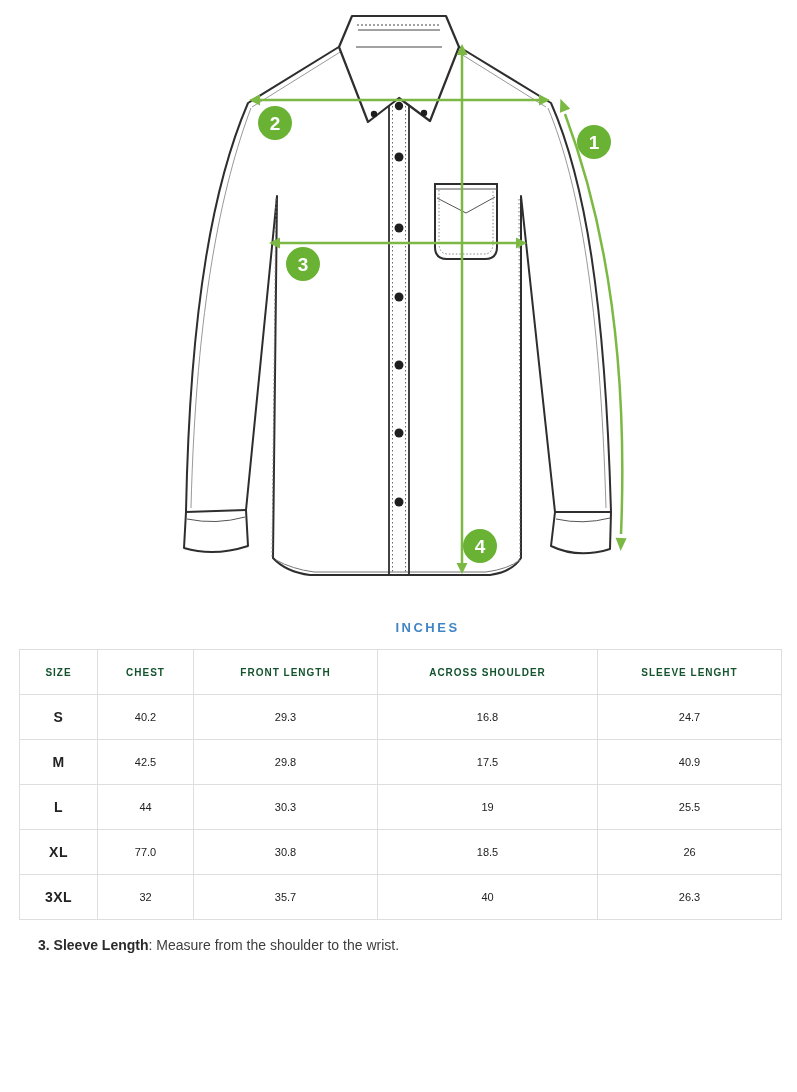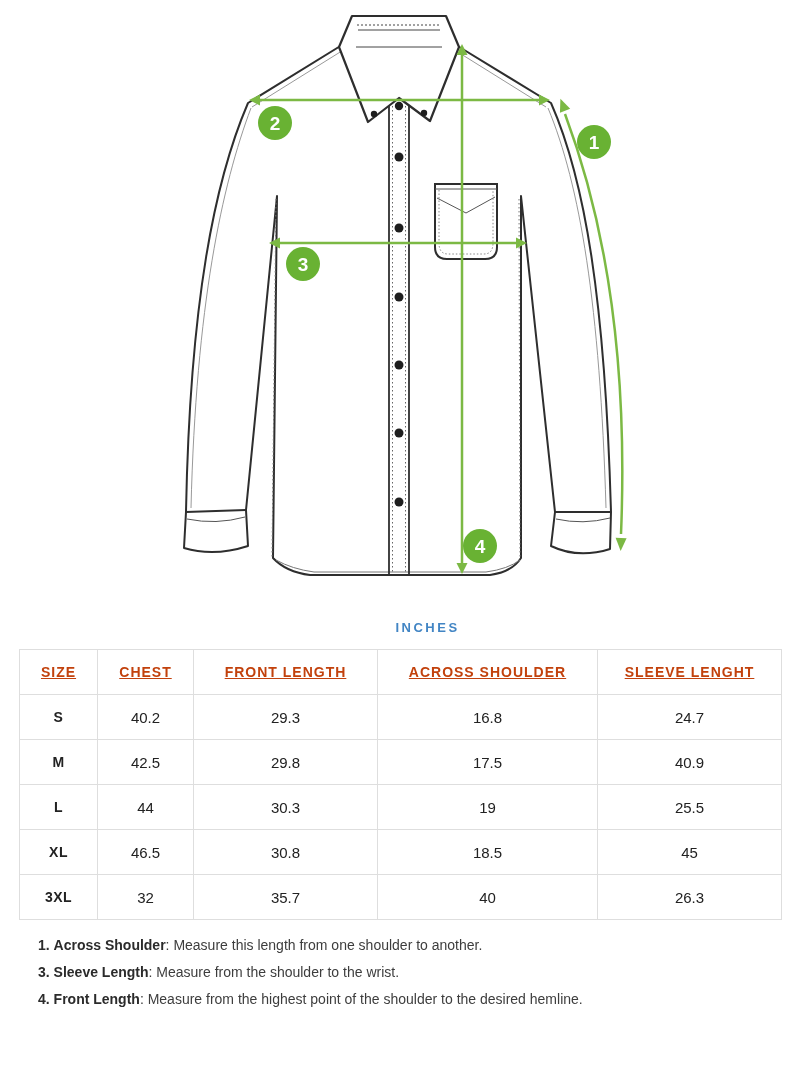--- a/index.html
+++ b/index.html
@@ -21,26 +21,25 @@
     border-collapse:collapse;
     margin:14px 0 0 19px;
     table-layout:fixed;
   }
   .size-chart th, .size-chart td {
     border:1px solid #dedede;
     height:44px; padding:0;
     text-align:center; vertical-align:middle;
   }
   .size-chart th {
-    font-size:14px; font-weight:bold;
-    letter-spacing:1px; color:#c2410c;
+    font-size:10px; font-weight:bold;
+    letter-spacing:1px; color:#14532d;
     background:#ffffff;
-    text-decoration:underline;
-  }
-  .size-chart td { font-size:15px; color:#222222; }
+  }
+  .size-chart td { font-size:11px; color:#222222; }
   .size-chart td.size-cell { font-weight:bold; font-size:14px; letter-spacing:0.5px; }
   .footnotes { margin:18px 0 0 38px; }
   .footnote { font-size:14px; color:#3d3d3d; margin-bottom:13px; line-height:14px; }
   .footnote .fn-num, .footnote .fn-term { font-weight:bold; color:#2b2b2b; }
   svg text.badge-num {
     font-family:"Liberation Sans", sans-serif;
     font-size:19px; font-weight:bold; fill:#ffffff;
     text-anchor:middle;
   }
 </style>
@@ -186,41 +185,33 @@
     </tr>
     <tr>
       <td class="size-cell">L</td>
       <td>44</td>
       <td>30.3</td>
       <td>19</td>
       <td>25.5</td>
     </tr>
     <tr>
       <td class="size-cell">XL</td>
-      <td>46.5</td>
+      <td>77.0</td>
       <td>30.8</td>
       <td>18.5</td>
-      <td>45</td>
+      <td>26</td>
     </tr>
     <tr>
       <td class="size-cell">3XL</td>
       <td>32</td>
       <td>35.7</td>
       <td>40</td>
       <td>26.3</td>
     </tr>
   </tbody>
 </table>
 
 <div class="footnotes">
   <div class="footnote">
-    <span class="fn-num">1.</span>
-    <span class="fn-term">Across Shoulder</span><span class="fn-text">: Measure this length from one shoulder to another.</span>
-  </div>
-  <div class="footnote">
     <span class="fn-num">3.</span>
     <span class="fn-term">Sleeve Length</span><span class="fn-text">: Measure from the shoulder to the wrist.</span>
   </div>
-  <div class="footnote">
-    <span class="fn-num">4.</span>
-    <span class="fn-term">Front Length</span><span class="fn-text">: Measure from the highest point of the shoulder to the desired hemline.</span>
-  </div>
 </div>
 
 </body></html>

